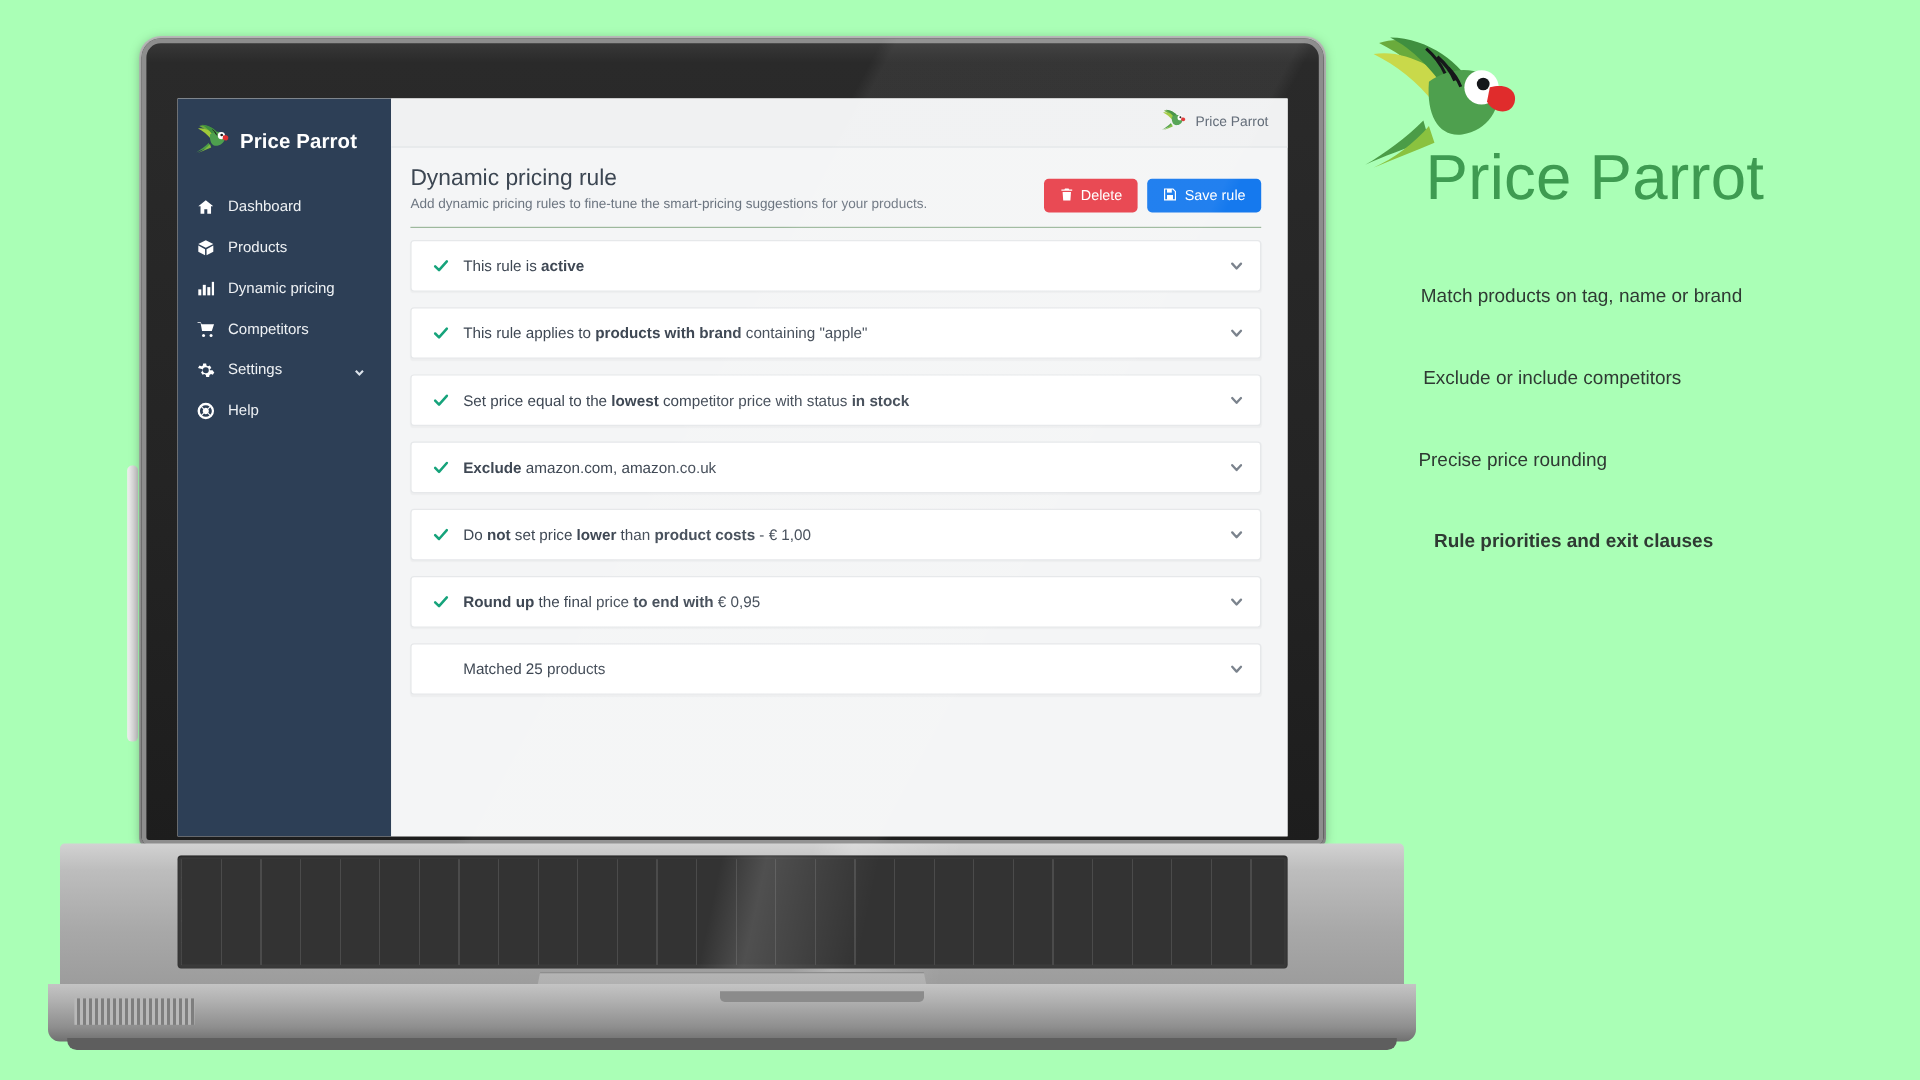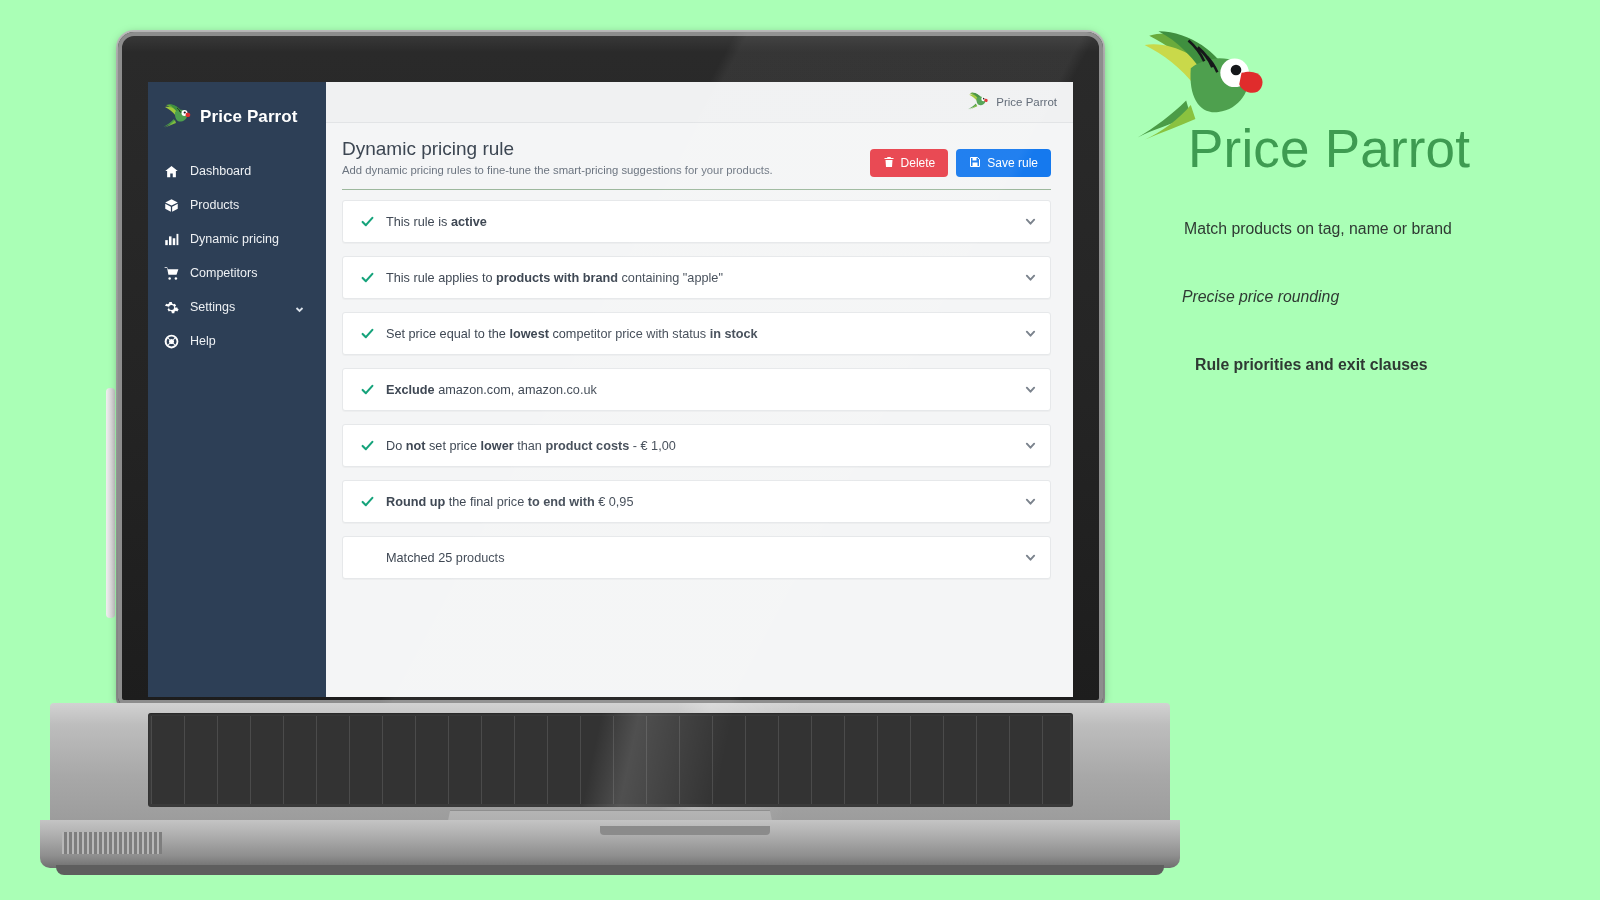--- a/index.html
+++ b/index.html
@@ -307,35 +307,35 @@
     left: 68px;
     top: 118px;
     font-size: 53px;
     color: #3e9b51;
     font-weight: 400;
     letter-spacing: .2px;
   }
   #feature-list {
     position: absolute;
     left: 0;
-    top: 195px;
+    top: 214px;
     width: 470px;
   }
   .feature-line {
     font-size: 15.8px;
     color: #2f3a33;
     height: 68px;
     display: flex;
     align-items: center;
     padding-left: 64px;
   }
   .feature-line.indent-a { padding-left: 72px; }
   .feature-line.indent-b { padding-left: 66px; }
   .feature-line.indent-c { padding-left: 74px; }
-  .feature-line.indent-d { padding-left: 62px; font-style: italic; }
+  .feature-line.indent-d { padding-left: 62px; }
   .feature-line.indent-e { padding-left: 75px; font-weight: bold; }
 </style>
 </head>
 <body>
 
 <div id="laptop-mockup">
 
   <div class="lid-outer"></div>
   <div class="hinge-strip"></div>
 
@@ -610,16 +610,17 @@
       <path d="M29 11 C32 13.5 34.2 16.6 35.4 19.6" stroke="#16181a" stroke-width="1.3" fill="none"></path>
       <path d="M33 15 C35.3 17.3 36.6 19.6 37.5 21.8" stroke="#16181a" stroke-width="1.1" fill="none"></path>
       <path d="M25 8 C28 10.6 30.4 13.8 31.8 17" stroke="#16181a" stroke-width="1.1" fill="none"></path>
     </svg>
   </div>
 
   <div id="hero-title">Price Parrot</div>
 
   <div id="feature-list">
       <div class="feature-line ">Match products on tag, name or brand</div>
+      <div class="feature-line indent-b">Exclude or include competitors</div>
       <div class="feature-line indent-d">Precise price rounding</div>
       <div class="feature-line indent-e">Rule priorities and exit clauses</div>
     </div>
 </div>
 
 </body></html>

